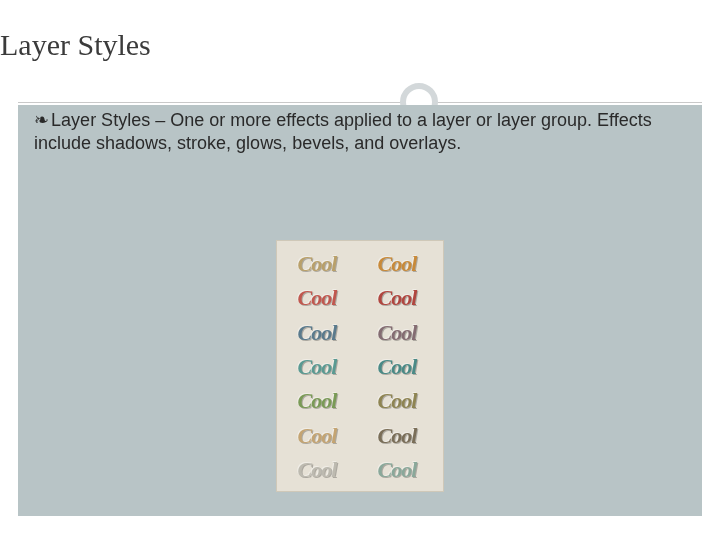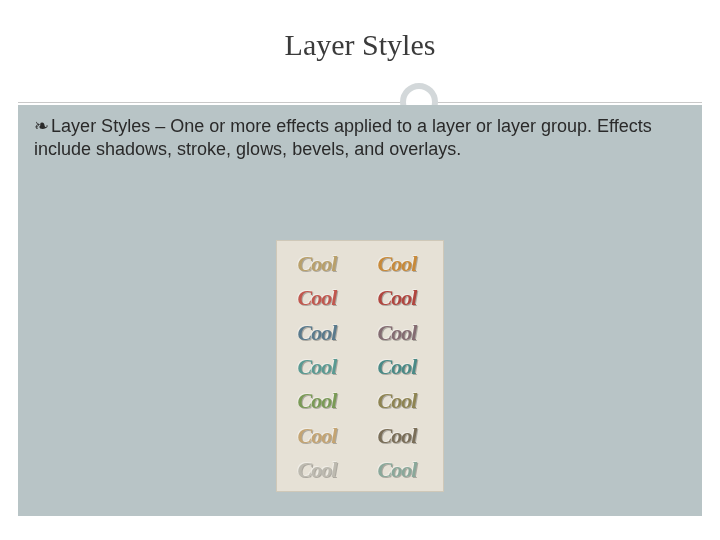--- a/index.html
+++ b/index.html
@@ -22,21 +22,20 @@
     left: 18px;
     right: 18px;
     bottom: 24px;
     background: #b8c4c6;
   }
   .title-row {
     position: absolute;
     top: 28px;
     left: 0;
     right: 0;
-    text-align: center;
   }
   .title {
     font-family: Georgia, serif;
     font-size: 30px;
     color: #3b3b3b;
     font-weight: 400;
   }
   .divider-wrap {
     position: absolute;
     top: 82px;
@@ -58,21 +57,21 @@
     top: 50%;
     transform: translate(40px, -50%);
     width: 38px;
     height: 38px;
     border: 6px solid #d3d8da;
     border-radius: 50%;
     background: #fff;
   }
   .body-text {
     position: absolute;
-    top: 115px;
+    top: 109px;
     left: 34px;
     right: 42px;
     font-family: Arial, Helvetica, sans-serif;
     font-size: 18px;
     line-height: 1.3;
     color: #2a2a2a;
   }
   .bullet {
     display: inline;
     font-family: 'Segoe UI Symbol', Arial, sans-serif;

